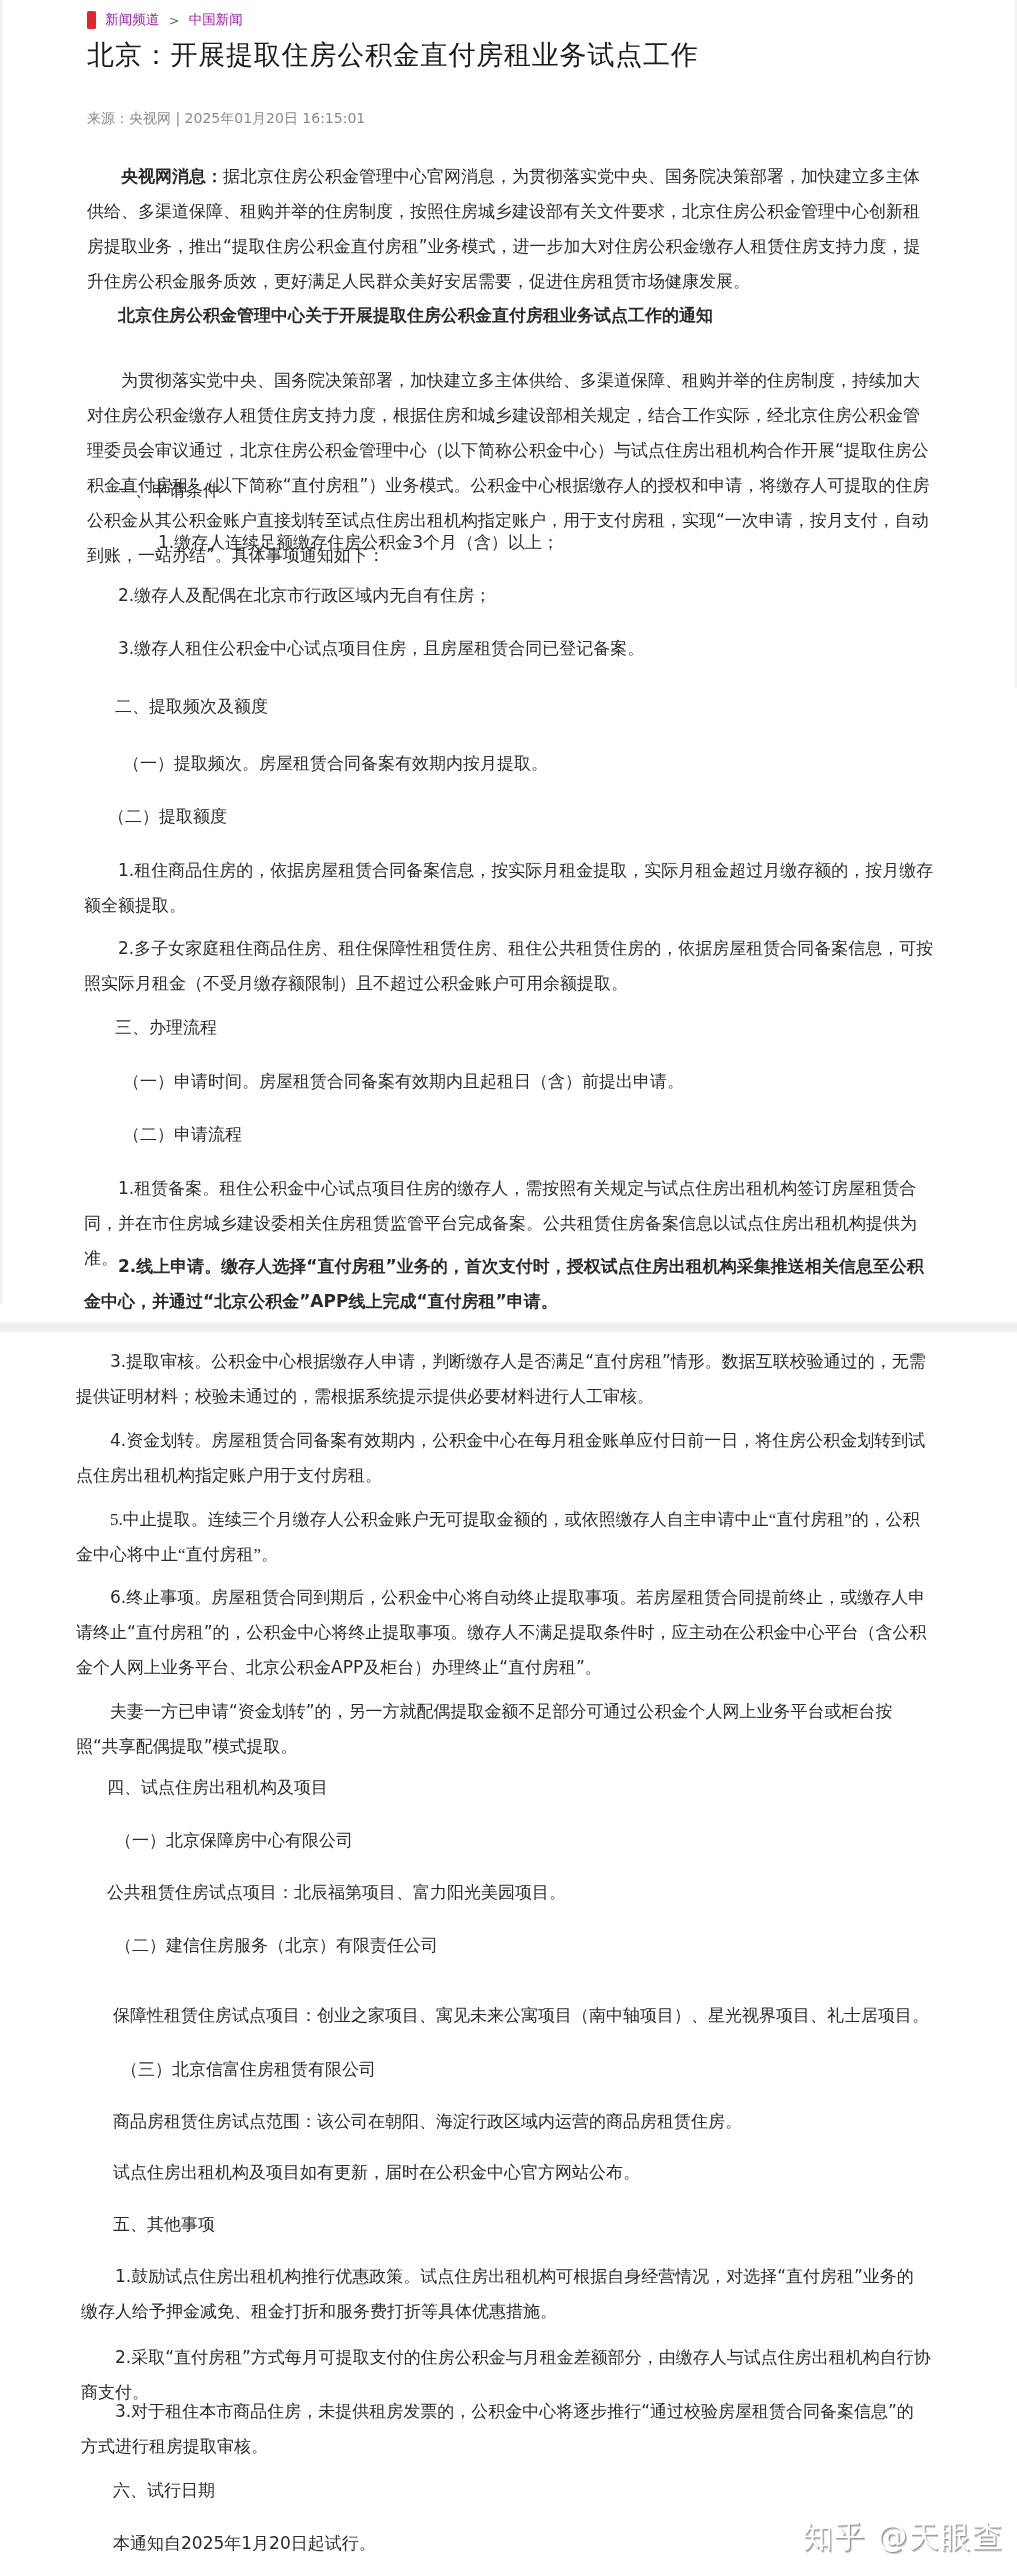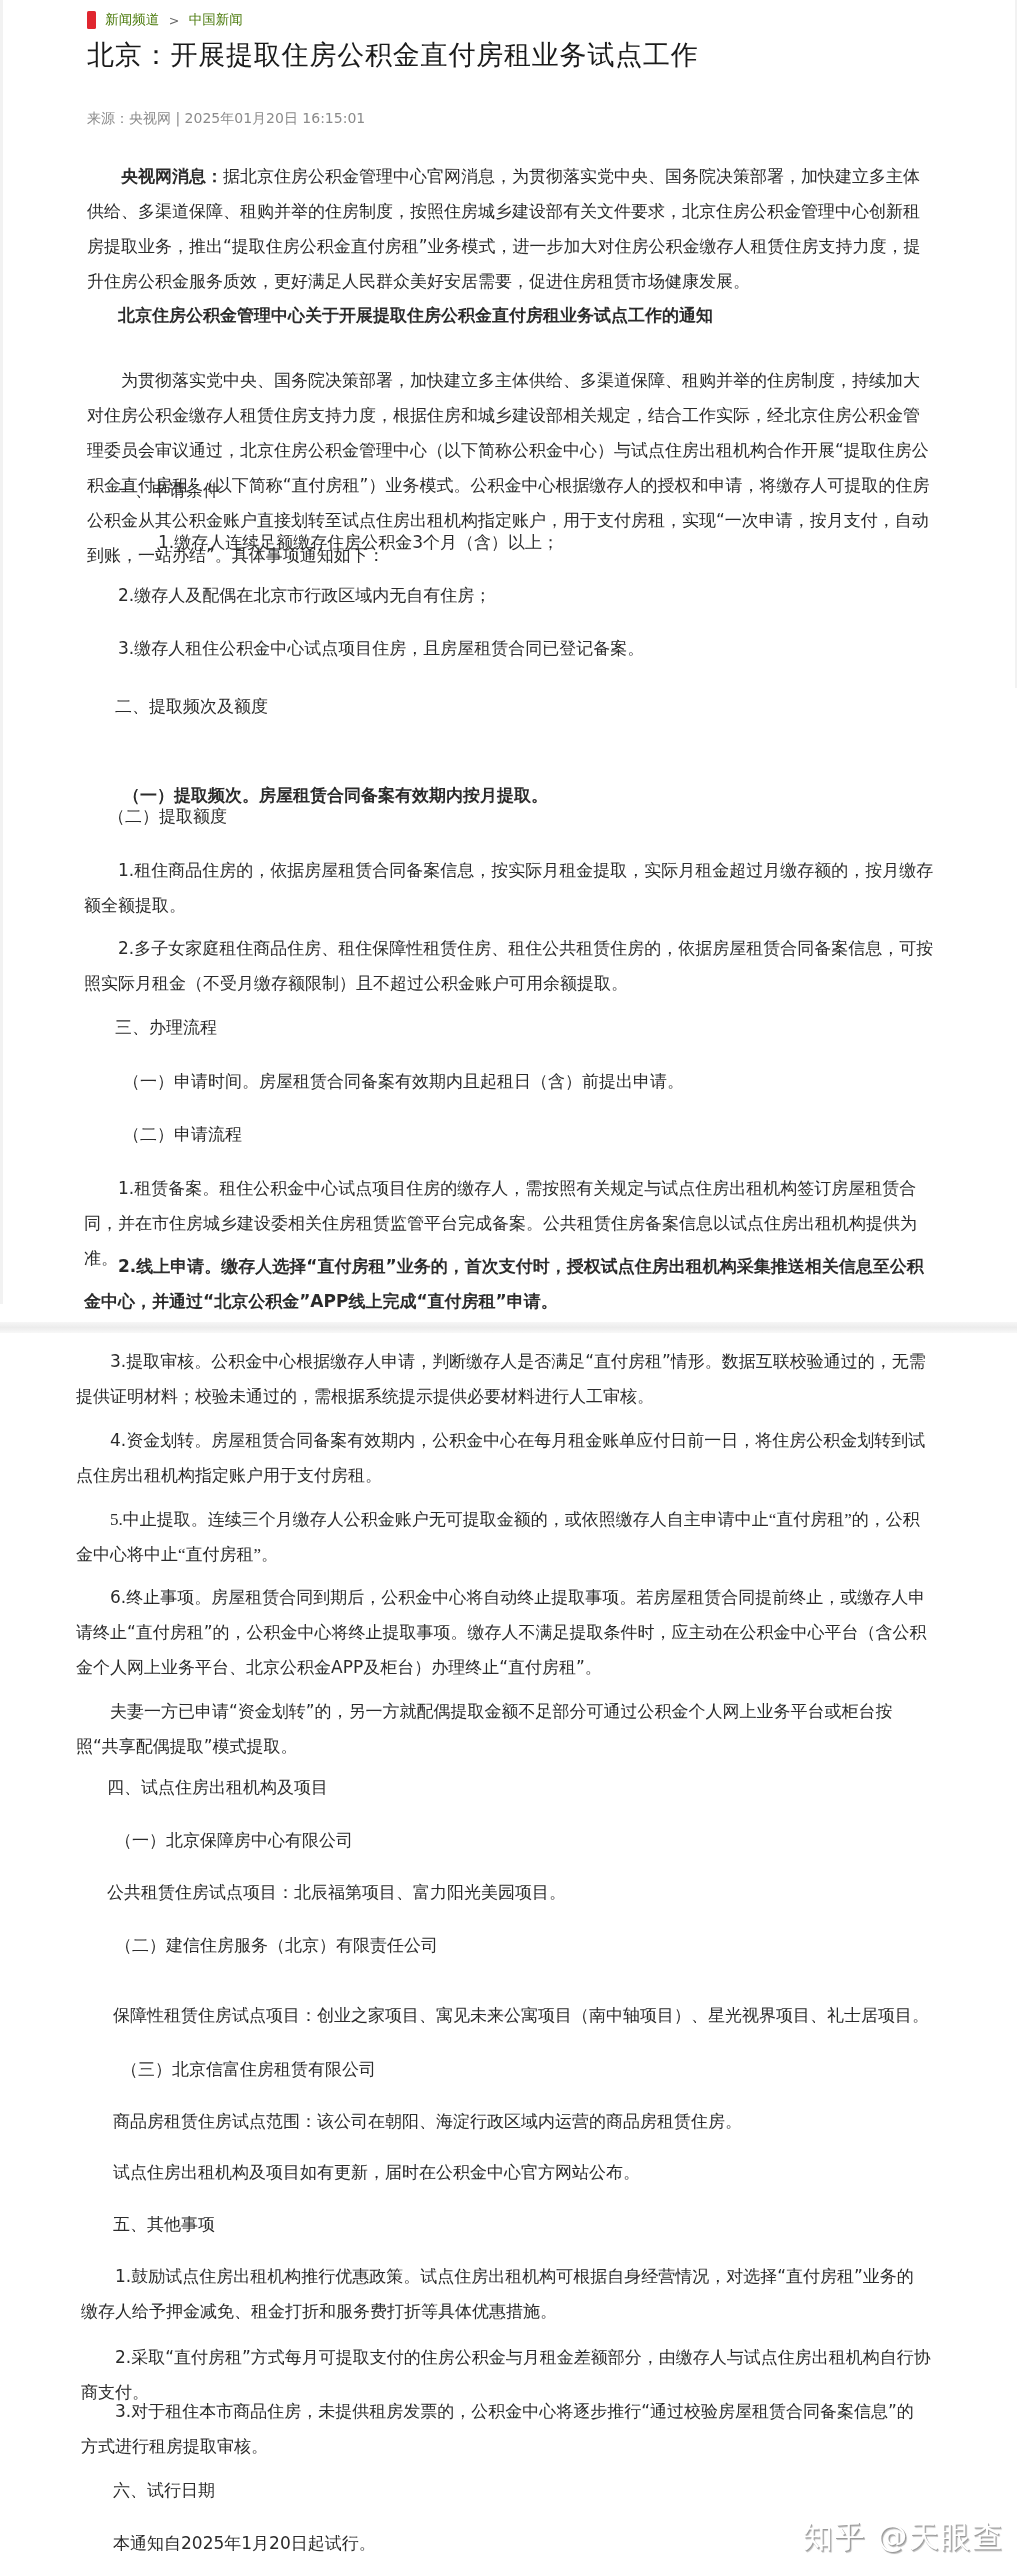--- a/index.html
+++ b/index.html
@@ -26,21 +26,21 @@
   .page {
     position: absolute; left: 0; top: 0; width: 1018px;
   }
   .breadcrumb {
     position: absolute; left: 87px; top: 11px;
     display: flex; align-items: center; gap: 9.5px;
     font-size: 13.5px; color: #555555;
   }
   .crumb-mark { width: 8.7px; height: 17.5px; background: #e0262f; border-radius: 1.6px; }
   .crumb-sep { color: #666666; font-size: 12.7px; }
-  .crumb { color: #4d7c0f; text-decoration: none; }
+  .crumb { color: #a21caf; text-decoration: none; }
   .title {
     position: absolute; left: 87px; top: 37px;
     font-size: 27px; font-weight: normal; color: #1a1a1a; margin: 0;
     letter-spacing: 0.8px;
   }
   .meta {
     position: absolute; left: 87px; top: 110px;
     font-size: 14px; color: #8a8a8a;
   }
   .block {
@@ -80,21 +80,21 @@
   <p class="block bold" style="left:118px; top:298px; width:843px;">北京住房公积金管理中心关于开展提取住房公积金直付房租业务试点工作的通知</p>
 
   <p class="block indent" style="left:87px; top:363px; width:847px;">为贯彻落实党中央、国务院决策部署，加快建立多主体供给、多渠道保障、租购并举的住房制度，持续加大对住房公积金缴存人租赁住房支持力度，根据住房和城乡建设部相关规定，结合工作实际，经北京住房公积金管理委员会审议通过，北京住房公积金管理中心（以下简称公积金中心）与试点住房出租机构合作开展“提取住房公积金直付房租”（以下简称“直付房租”）业务模式。公积金中心根据缴存人的授权和申请，将缴存人可提取的住房公积金从其公积金账户直接划转至试点住房出租机构指定账户，用于支付房租，实现“一次申请，按月支付，自动到账，一站办结”。具体事项通知如下：</p>
 
   <p class="block" style="left:118px; top:473px;">一、申请条件</p>
   <p class="block" style="left:118px; top:525px;margin-left:40px;">1.缴存人连续足额缴存住房公积金3个月（含）以上；</p>
   <p class="block" style="left:118px; top:578px;">2.缴存人及配偶在北京市行政区域内无自有住房；</p>
   <p class="block" style="left:118px; top:631px;">3.缴存人租住公积金中心试点项目住房，且房屋租赁合同已登记备案。</p>
 
   <p class="block" style="left:115px; top:689px;">二、提取频次及额度</p>
-  <p class="block" style="left:123px; top:778px;font-weight:bold;">（一）提取频次。房屋租赁合同备案有效期内按月提取。</p>
+  <p class="block" style="left:123px; top:746px;">（一）提取频次。房屋租赁合同备案有效期内按月提取。</p>
   <p class="block" style="left:108px; top:799px;">（二）提取额度</p>
   <p class="block indent" style="left:84px; top:853px; width:855px;">1.租住商品住房的，依据房屋租赁合同备案信息，按实际月租金提取，实际月租金超过月缴存额的，按月缴存额全额提取。</p>
   <p class="block indent" style="left:84px; top:931px; width:855px;">2.多子女家庭租住商品住房、租住保障性租赁住房、租住公共租赁住房的，依据房屋租赁合同备案信息，可按照实际月租金（不受月缴存额限制）且不超过公积金账户可用余额提取。</p>
 
   <p class="block" style="left:115px; top:1010px;">三、办理流程</p>
   <p class="block" style="left:123px; top:1064px;">（一）申请时间。房屋租赁合同备案有效期内且起租日（含）前提出申请。</p>
   <p class="block" style="left:123px; top:1117px;">（二）申请流程</p>
   <p class="block indent" style="left:84px; top:1171px; width:855px;">1.租赁备案。租住公积金中心试点项目住房的缴存人，需按照有关规定与试点住房出租机构签订房屋租赁合同，并在市住房城乡建设委相关住房租赁监管平台完成备案。公共租赁住房备案信息以试点住房出租机构提供为准。</p>
   <p class="block indent" style="left:84px; top:1249px; width:855px;font-weight:bold;">2.线上申请。缴存人选择“直付房租”业务的，首次支付时，授权试点住房出租机构采集推送相关信息至公积金中心，并通过“北京公积金”APP线上完成“直付房租”申请。</p>
   <p class="block indent" style="left:76px; top:1344px; width:855px;">3.提取审核。公积金中心根据缴存人申请，判断缴存人是否满足“直付房租”情形。数据互联校验通过的，无需提供证明材料；校验未通过的，需根据系统提示提供必要材料进行人工审核。</p>

